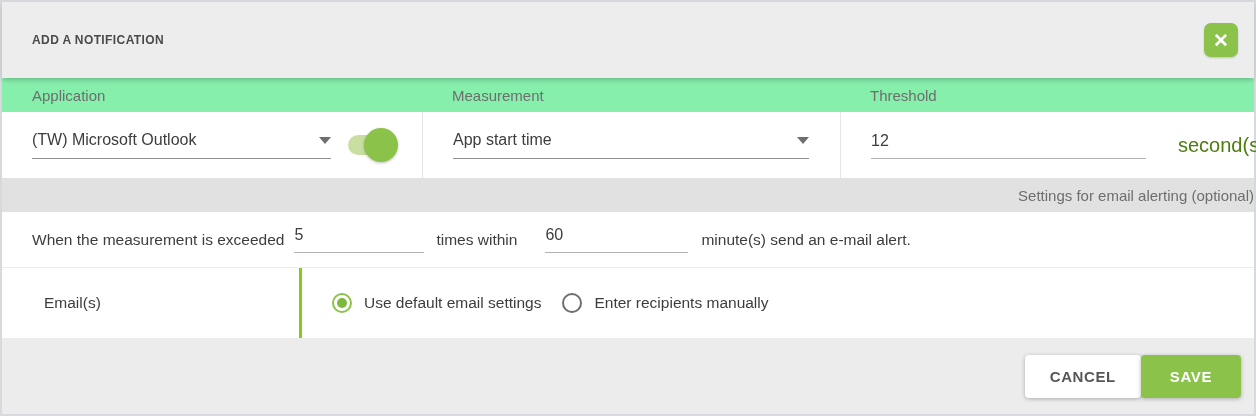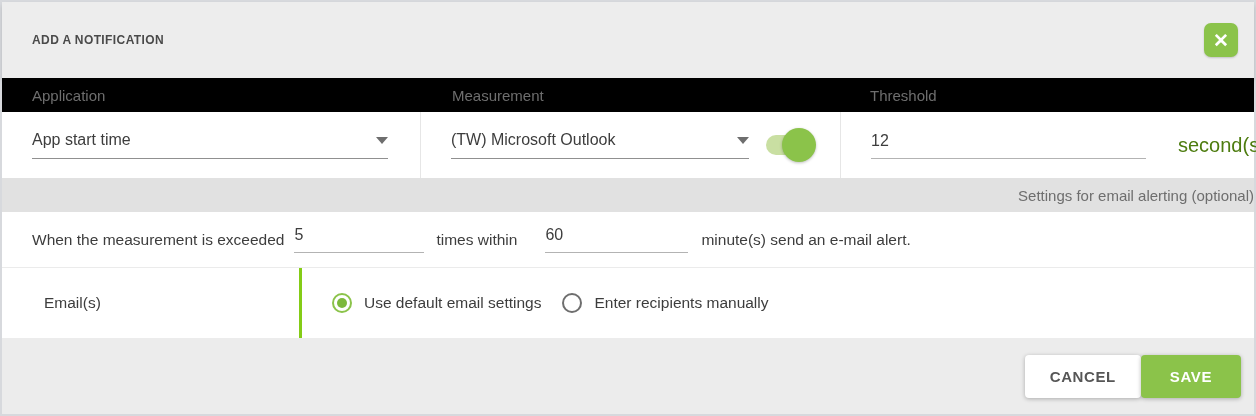--- a/index.html
+++ b/index.html
@@ -36,21 +36,21 @@
     cursor: pointer;
     box-shadow: 0 1px 2px rgba(0,0,0,0.18);
   }
   .close-btn span {
     color: #ffffff; font-size: 19px; font-weight: 700; line-height: 1;
   }
 
   
   .labels-row {
     flex: none; height: 34px;
-    background: #000000;
+    background: #86efac;
     display: flex; align-items: center;
     color: #6e6e6e; font-size: 15px;
     position: relative; z-index: 1;
   }
   .labels-row .col-label { padding-left: 30px; }
   .col-w1 { width: 420px; flex: none; }
   .col-w2 { width: 418px; flex: none; }
   .col-w3 { flex: 1; }
 
   
@@ -175,34 +175,34 @@
     </button>
   </div>
 
   <div class="labels-row">
     <div class="col-label col-w1">Application</div>
     <div class="col-label col-w2">Measurement</div>
     <div class="col-label col-w3">Threshold</div>
   </div>
 
   <div class="fields-row">
+    <div class="cell col-w1">
+      <div class="select app-select">
+        <span class="value">(TW) Microsoft Outlook</span>
+        <span class="arrow-down"></span>
+      </div>
+      <div class="toggle">
+        <div class="toggle-track"></div>
+        <div class="toggle-thumb"></div>
+      </div>
+    </div>
     <div class="cell col-w2">
       <div class="select meas-select">
         <span class="value">App start time</span>
         <span class="arrow-down"></span>
-      </div>
-    </div>
-    <div class="cell col-w1">
-      <div class="select app-select">
-        <span class="value">(TW) Microsoft Outlook</span>
-        <span class="arrow-down"></span>
-      </div>
-      <div class="toggle">
-        <div class="toggle-track"></div>
-        <div class="toggle-thumb"></div>
       </div>
     </div>
     <div class="cell col-w3 threshold-cell">
       <input class="text-input threshold-input" value="12" style="">
       <span class="unit">second(s)</span>
     </div>
   </div>
 
   <div class="section-row">
     <span>Settings for email alerting (optional)</span>

